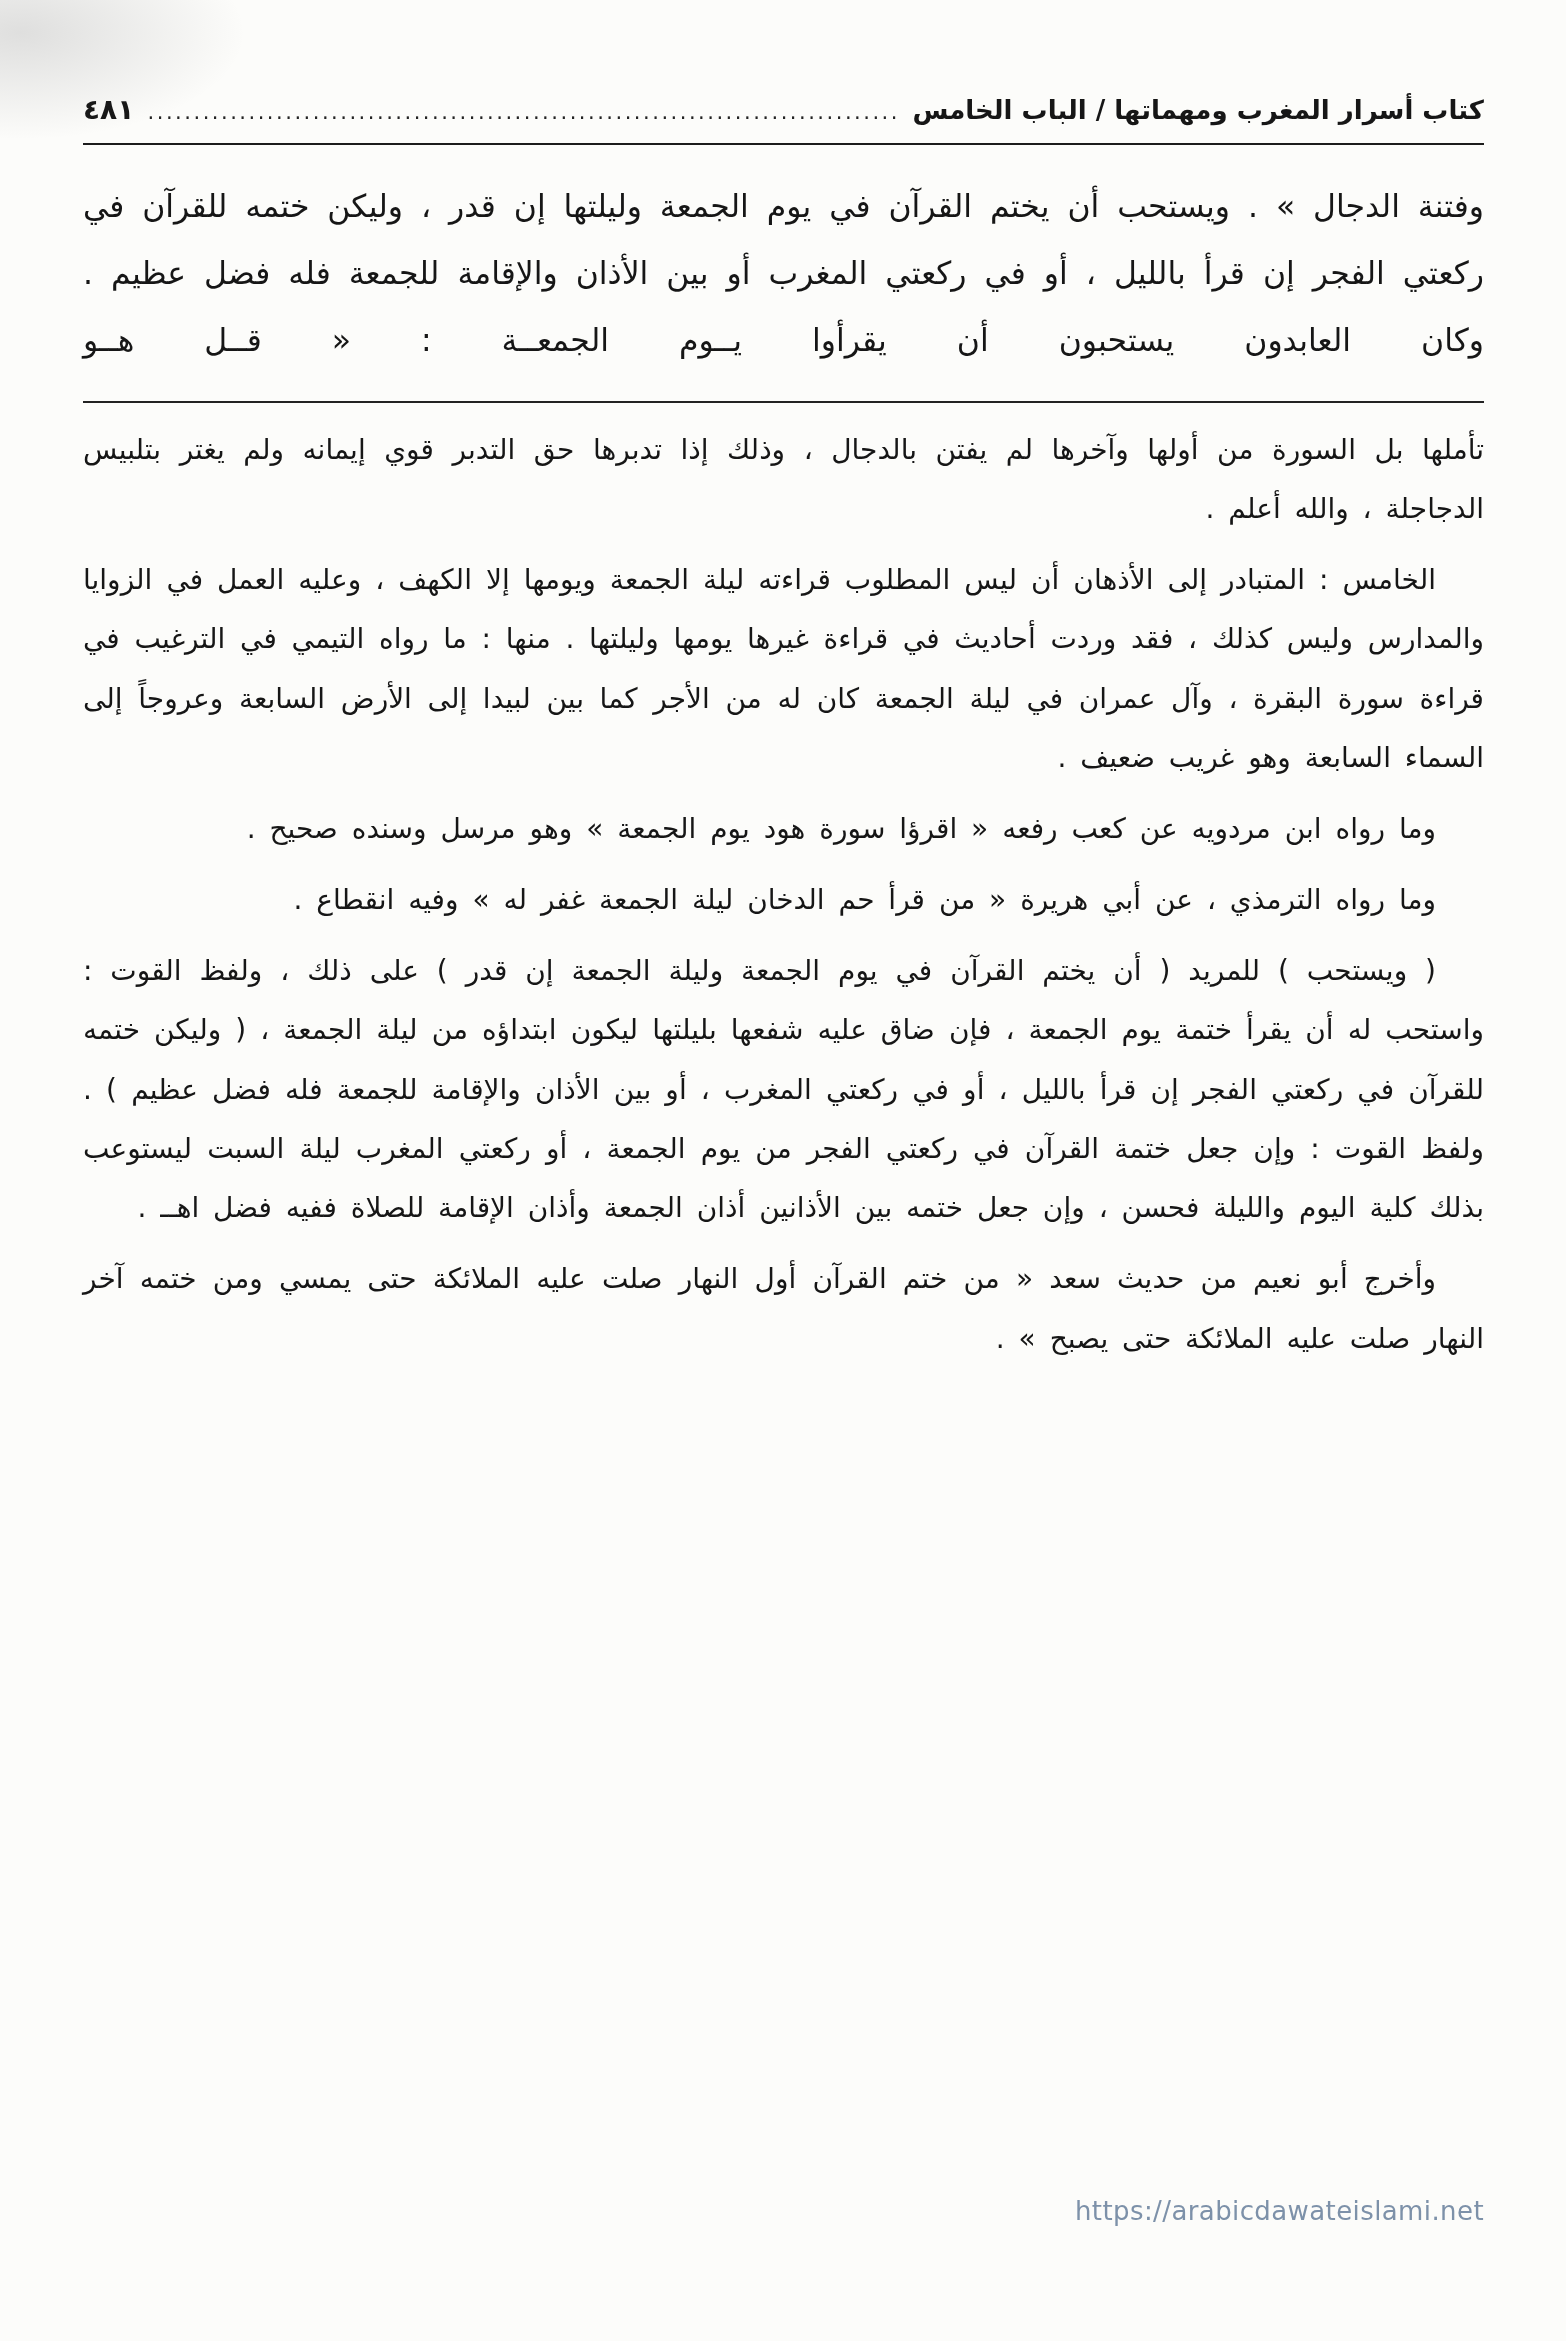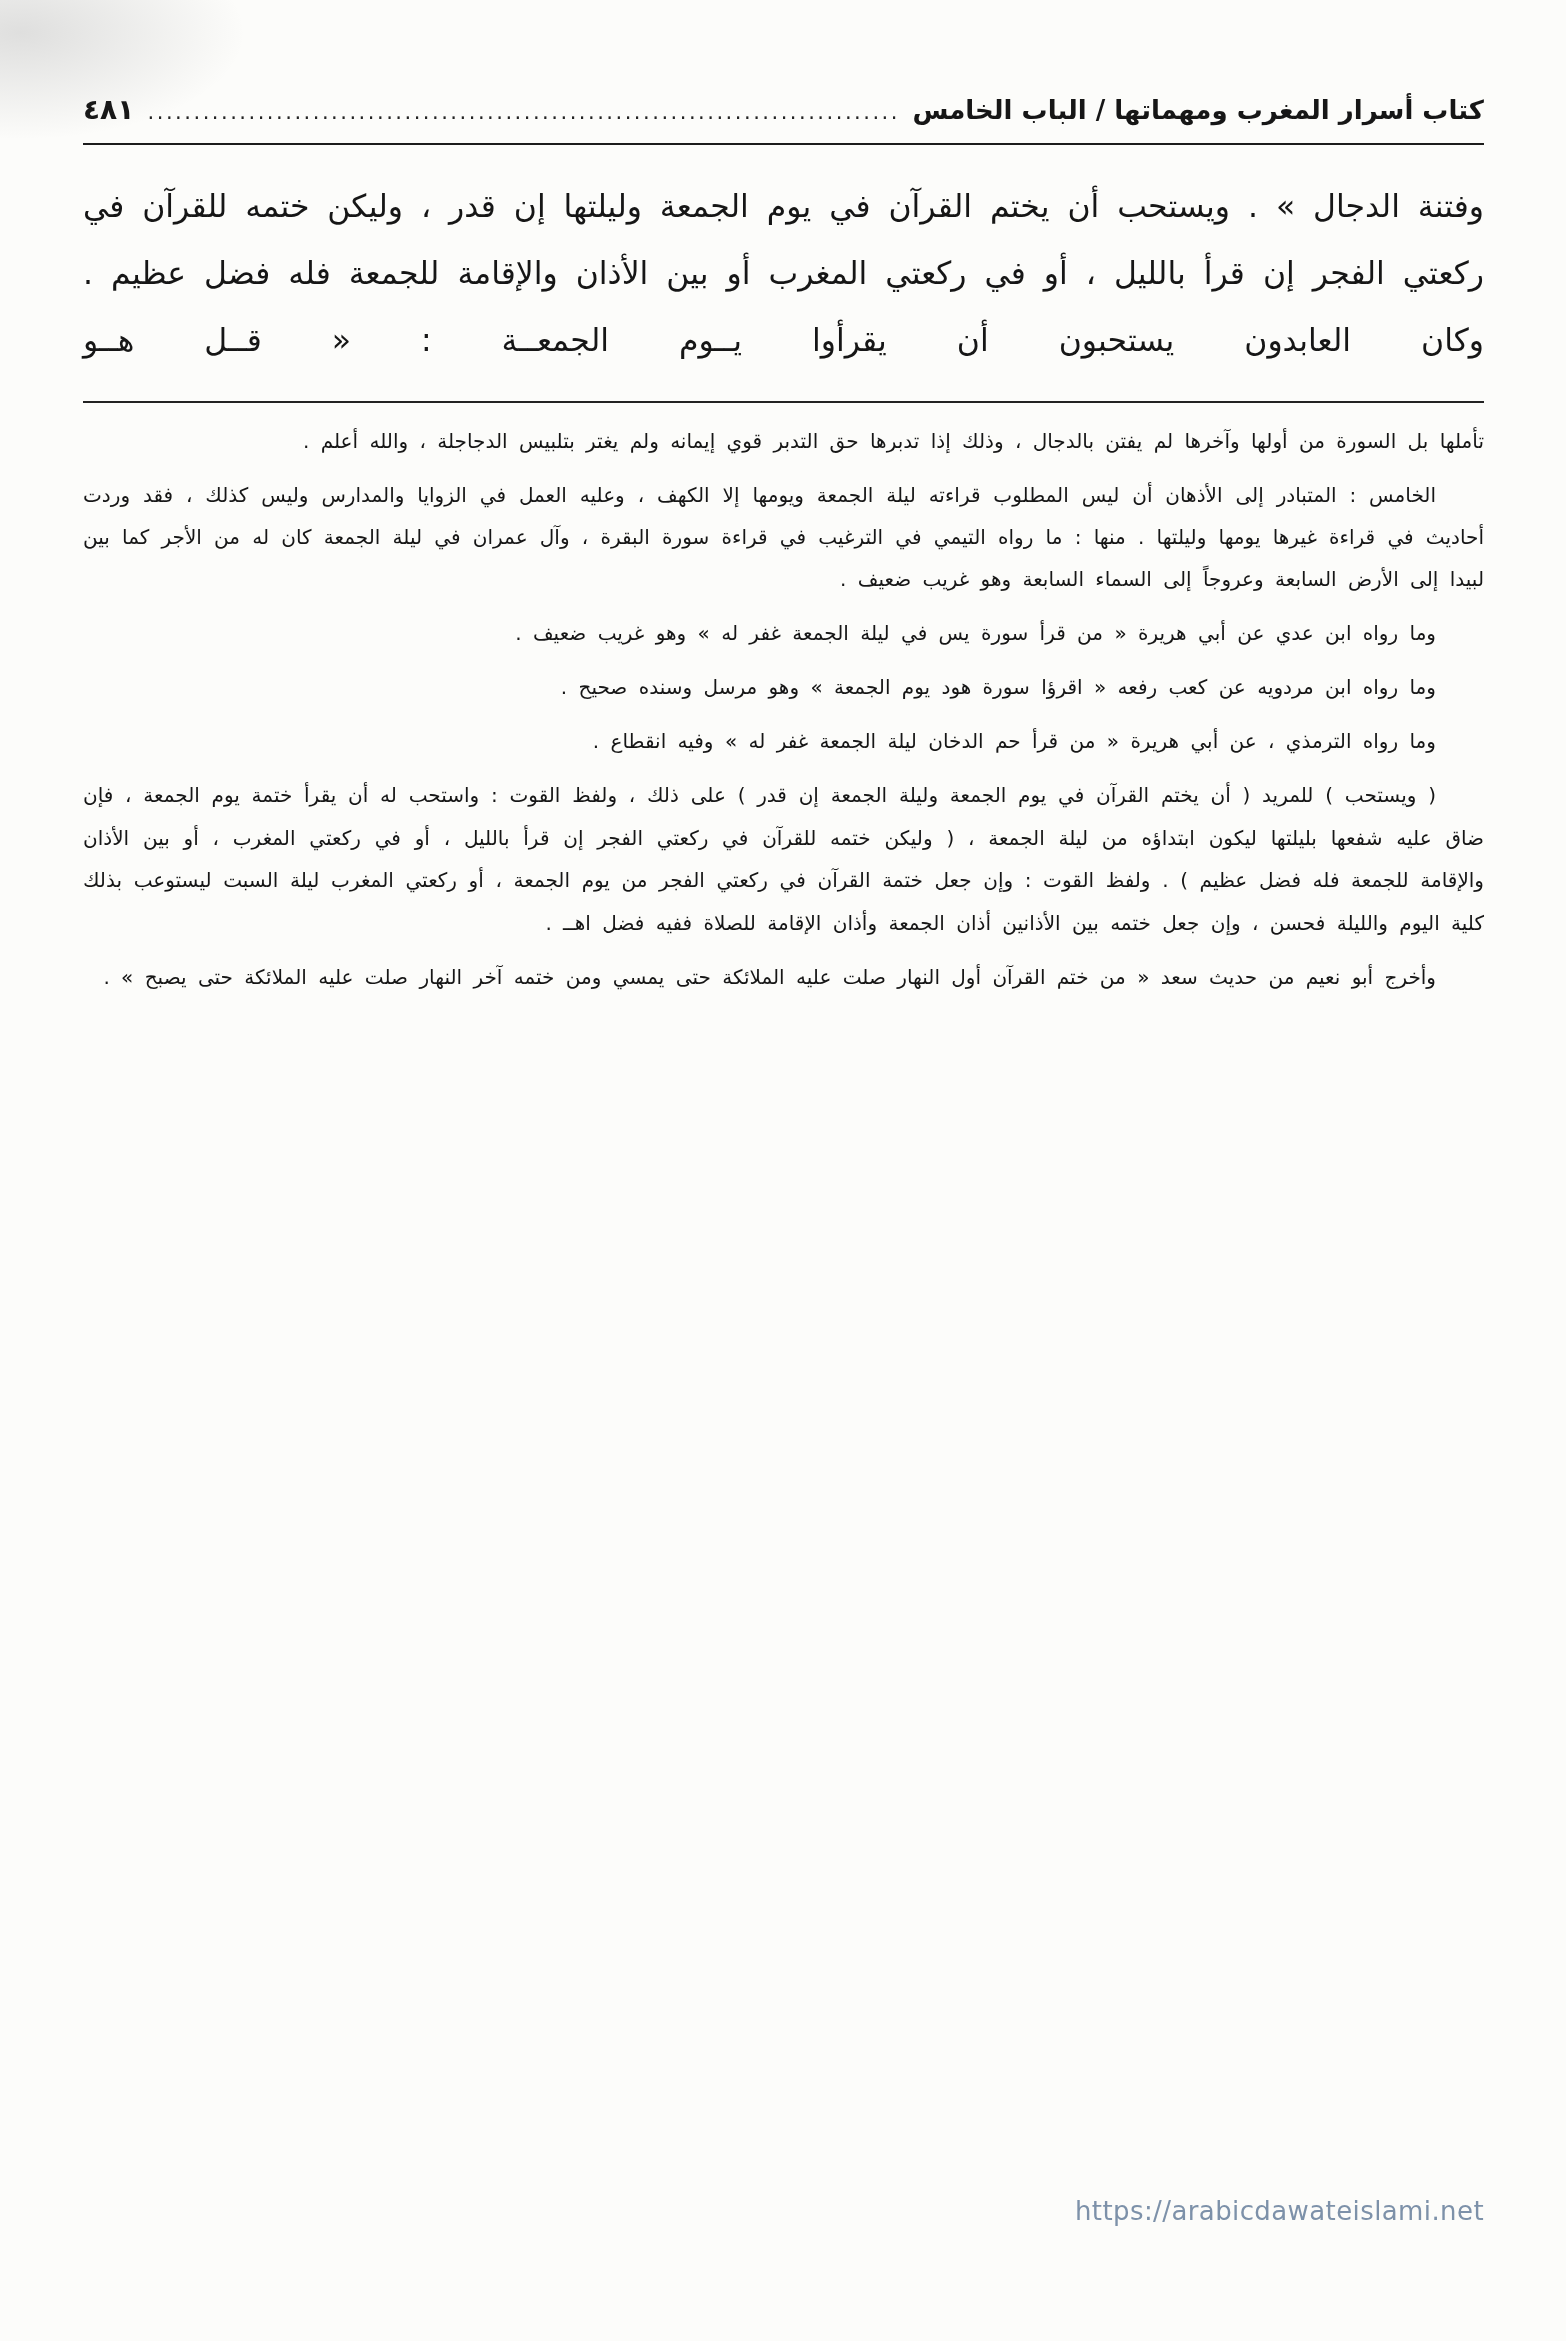--- a/index.html
+++ b/index.html
@@ -56,21 +56,21 @@
     text-align: justify;
     word-spacing: 6.6px;
   }
   .matn .para { text-align-last: justify; margin-bottom: 0; }
   .commentary-rule {
     height: 1.7px;
     background: #222;
     margin: 28px 0 16.6px 0;
   }
   .commentary {
-    font-size: 20px;
+    font-size: 28px;
     line-height: 2.12;
     text-align: justify;
     word-spacing: 5px;
   }
   .para { margin-bottom: 11.6px; }
   .para.indent { text-indent: 48px; }
   .bold { font-weight: 400; margin-top: 48px; }
   .watermark {
     position: absolute;
     right: 83px;
@@ -99,21 +99,20 @@
 
     <section class="matn">
         <p class="para"><span class="bold">وفتنة الدجال » . ويستحب أن يختم القرآن في يوم الجمعة وليلتها إن قدر ، وليكن ختمه للقرآن في ركعتي الفجر إن قرأ بالليل ، أو في ركعتي المغرب أو بين الأذان والإقامة للجمعة فله فضل عظيم . وكان العابدون يستحبون أن يقرأوا يــوم الجمعــة : « قــل هــو</span></p>
       </section>
 
     <div class="commentary-rule"></div>
 
     <section class="commentary">
         <p class="para"><span>تأملها بل السورة من أولها وآخرها لم يفتن بالدجال ، وذلك إذا تدبرها حق التدبر قوي إيمانه ولم يغتر بتلبيس الدجاجلة ، والله أعلم .</span></p>
         <p class="para indent"><span class="bold">الخامس :</span><span> المتبادر إلى الأذهان أن ليس المطلوب قراءته ليلة الجمعة ويومها إلا الكهف ، وعليه العمل في الزوايا والمدارس وليس كذلك ، فقد وردت أحاديث في قراءة غيرها يومها وليلتها . منها : ما رواه التيمي في الترغيب في قراءة سورة البقرة ، وآل عمران في ليلة الجمعة كان له من الأجر كما بين لبيدا إلى الأرض السابعة وعروجاً إلى السماء السابعة وهو غريب ضعيف .</span></p>
-        <p class="para indent"><span>وما رواه ابن عدي عن أبي هريرة « من قرأ سورة يس في ليلة الجمعة غفر له » وهو غريب ضعيف .</span></p>
         <p class="para indent"><span>وما رواه ابن مردويه عن كعب رفعه « اقرؤا سورة هود يوم الجمعة » وهو مرسل وسنده صحيح .</span></p>
         <p class="para indent"><span>وما رواه الترمذي ، عن أبي هريرة « من قرأ حم الدخان ليلة الجمعة غفر له » وفيه انقطاع .</span></p>
         <p class="para indent"><span class="bold">( ويستحب )</span><span> للمريد </span><span class="bold">( أن يختم القرآن في يوم الجمعة وليلة الجمعة إن قدر )</span><span> على ذلك ، ولفظ القوت : واستحب له أن يقرأ ختمة يوم الجمعة ، فإن ضاق عليه شفعها بليلتها ليكون ابتداؤه من ليلة الجمعة ، </span><span class="bold">( وليكن ختمه للقرآن في ركعتي الفجر إن قرأ بالليل ، أو في ركعتي المغرب ، أو بين الأذان والإقامة للجمعة فله فضل عظيم )</span><span> . ولفظ القوت : وإن جعل ختمة القرآن في ركعتي الفجر من يوم الجمعة ، أو ركعتي المغرب ليلة السبت ليستوعب بذلك كلية اليوم والليلة فحسن ، وإن جعل ختمه بين الأذانين أذان الجمعة وأذان الإقامة للصلاة ففيه فضل اهــ .</span></p>
         <p class="para indent"><span>وأخرج أبو نعيم من حديث سعد </span><span class="bold">« من ختم القرآن أول النهار صلت عليه الملائكة حتى يمسي ومن ختمه آخر النهار صلت عليه الملائكة حتى يصبح »</span><span> .</span></p>
       </section>
 
   </div>
 
   <div class="watermark" dir="ltr">https://arabicdawateislami.net</div>
 </div>

